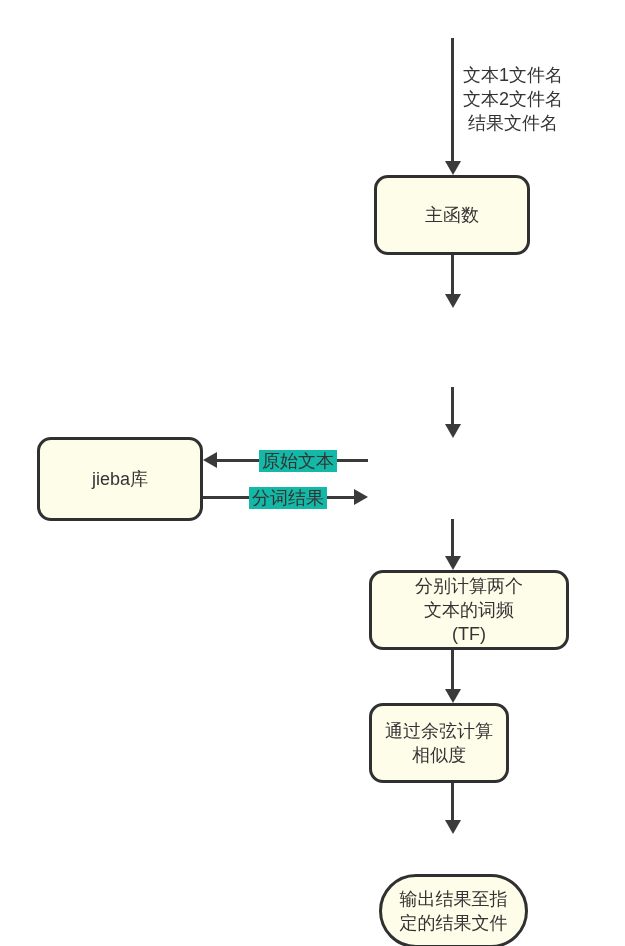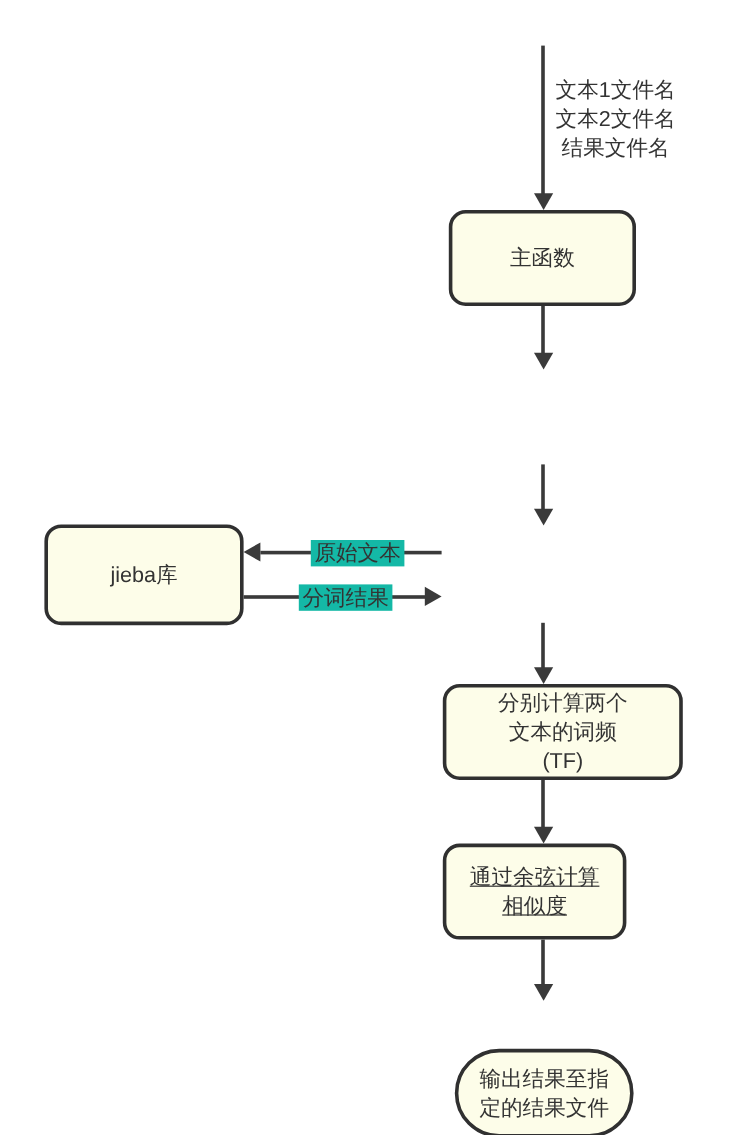--- a/index.html
+++ b/index.html
@@ -31,21 +31,21 @@
     line-height: 24px;
     white-space: pre-line;
   }
   .node.terminal { border-radius: 37px; }
 
   #node-main    { left: 374px; top: 175px; width: 156px; height: 80px; }
   #node-read    { left: 362px; top: 308px; width: 183px; height: 79px; }
   #node-process { left: 368px; top: 438px; width: 170px; height: 81px; }
   #node-jieba   { left:  37px; top: 437px; width: 166px; height: 84px; }
   #node-tf      { left: 369px; top: 570px; width: 200px; height: 80px; }
-  #node-cosine  { left: 369px; top: 703px; width: 153px; height: 80px; text-decoration: underline; }
+  #node-cosine  { left: 369px; top: 703px; width: 140px; height: 80px; }
   #node-output  { left: 379px; top: 874px; width: 149px; height: 74px; }
 
   
   .vline {
     position: absolute;
     width: 3px;
     background: #3A3A3A;
     left: 451px;
   }
   .hline {

